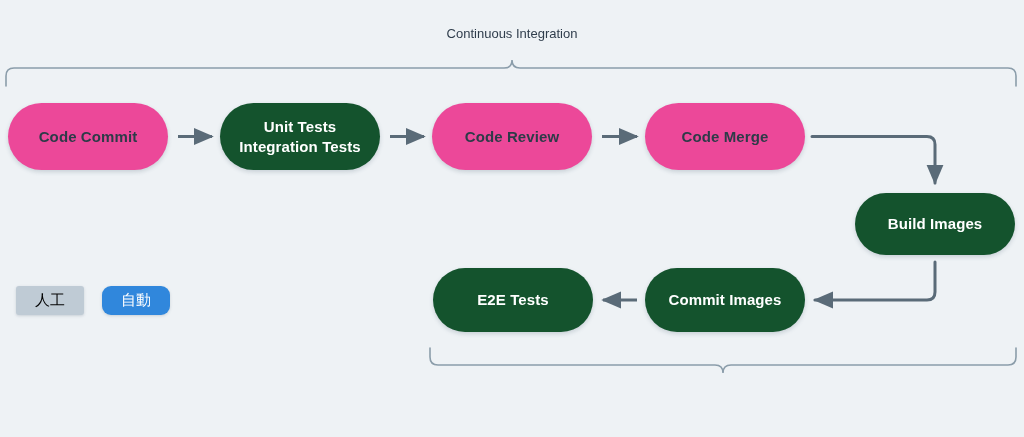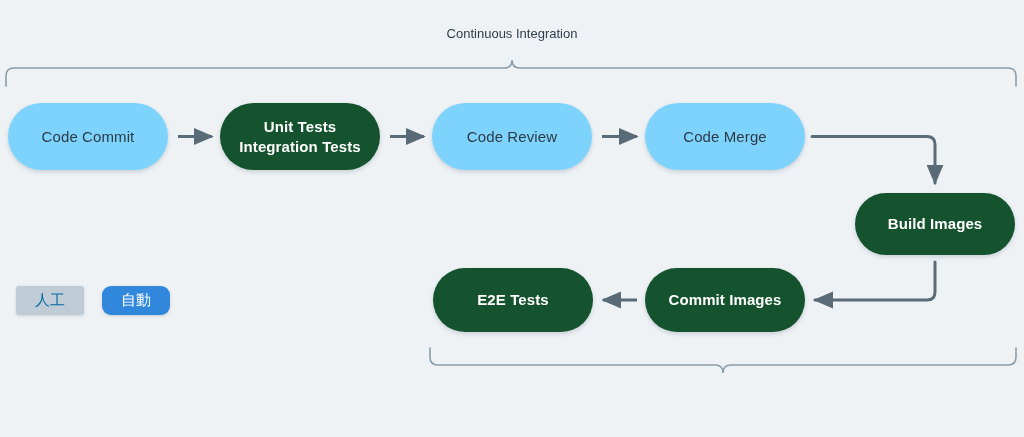--- a/index.html
+++ b/index.html
@@ -37,22 +37,23 @@
     text-align: center;
     border-radius: 999px;
     box-sizing: border-box;
     line-height: 1.3;
     font-size: 15px;
     letter-spacing: .1px;
     box-shadow: 0 2px 4px rgba(70,90,110,.22);
     padding: 4px 10px;
   }
   .node.manual {
-    background: #7dd3fc;
+    background: #ec4899;
     color: #2d3b48;
+    font-weight: bold;
   }
   .node.auto {
     background: #14532d;
     color: #ffffff;
     font-weight: 600;
   }
   .node .label-line {
     display: block;
     white-space: nowrap;
   }
@@ -87,21 +88,21 @@
     width: 68px;
     height: 29px;
     border-radius: 3px;
     display: flex;
     align-items: center;
     justify-content: center;
     font-size: 15px;
     box-sizing: border-box;
     box-shadow: 0 1px 3px rgba(70,90,110,.22);
   }
-  .legend-chip.manual { background: #bfcbd5; color: #0369a1; }
+  .legend-chip.manual { background: #bfcbd5; color: #000000; }
   .legend-chip.auto   { background: #3087dc; color: #ffffff; border-radius: 9px; }
 </style>
 </head>
 <body>
 
 <div id="diagram">
 
   <svg id="connectors" viewBox="0 0 1024 437" xmlns="http://www.w3.org/2000/svg">
     <defs>
       <marker id="arrowhead" markerWidth="7" markerHeight="7" refX="6" refY="3.2" orient="auto" markerUnits="strokeWidth">

